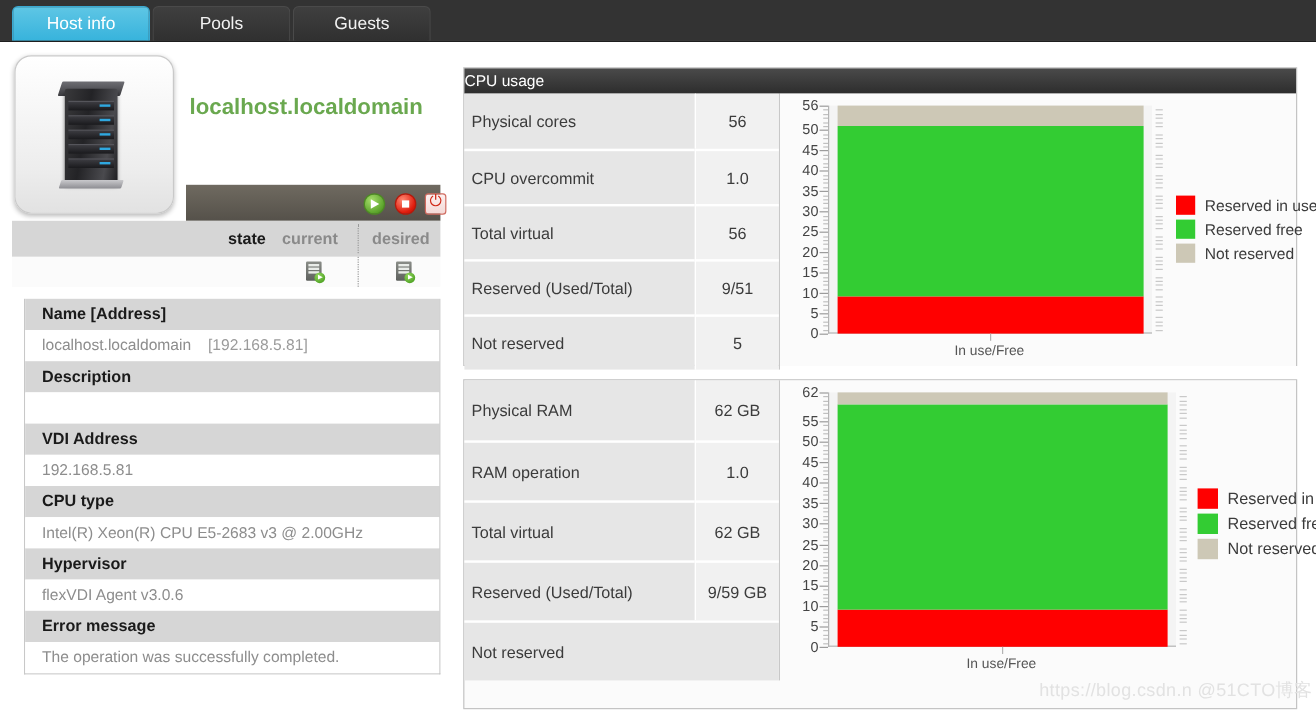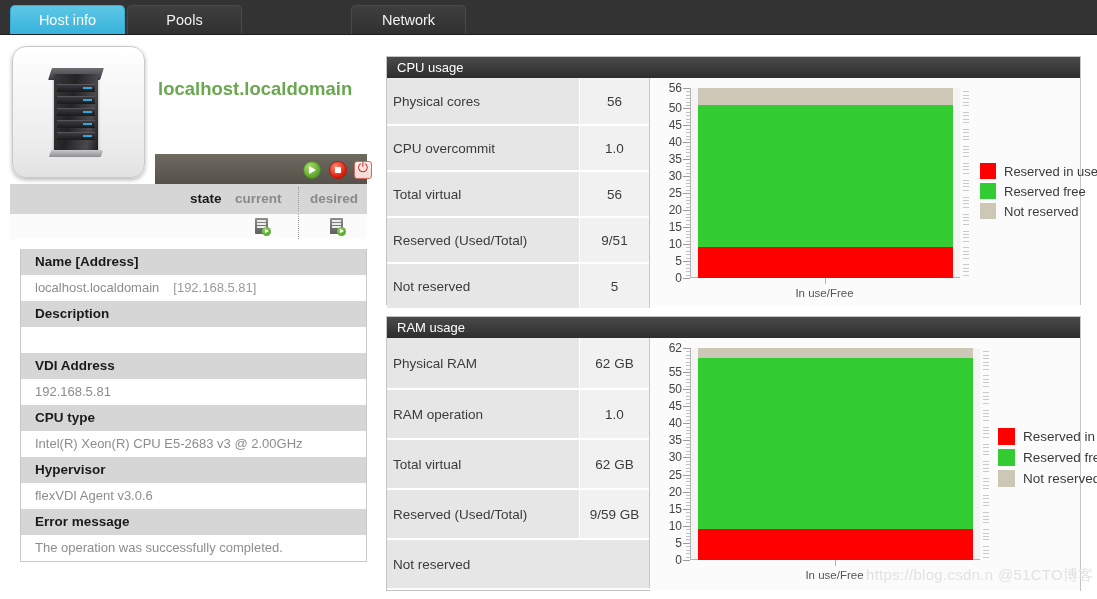--- a/index.html
+++ b/index.html
@@ -272,21 +272,20 @@
     border: 1px solid #c4c4c4;
     box-sizing: border-box;
   }
   #panel-cpu { left: 386px; top: 56px; width: 695px; height: 249px; }
   #panel-ram { left: 386px; top: 316px; width: 695px; height: 275px; }
   .panel-hdr {
     height: 21px; line-height: 21px;
     background: linear-gradient(#4a4a4a, #2d2d2d);
     color: #ffffff;
     font-size: 13px;
-    padding-left: 10px;
     box-sizing: border-box;
   }
   .panel-body { position: relative; }
 
   
   .mtable {
     position: absolute;
     left: 0; top: 0;
     width: 263px;
     border-right: 1px solid #c8c8c8;
@@ -404,21 +403,21 @@
     letter-spacing: 0.3px;
   }
 </style>
 </head>
 <body>
 
 <div id="tabbar">
   <div class="strip"></div>
   <div class="tab active" id="tab0">Host info</div>
   <div class="tab" id="tab1">Pools</div>
-  <div class="tab" id="tab3">Network</div>
+  <div class="tab" id="tab2">Guests</div>
 </div>
 
 <div id="left-panel">
 
   <div id="host-photo">
     <div class="srv">
       <div class="top"></div>
       <div class="body"></div>
       <div class="bay" style="top:20px">
           <i></i>
@@ -647,21 +646,20 @@
           <div class="leg-item">
             <span class="leg-sw" style="background: rgb(205, 200, 182);"></span>
             <span class="leg-tx">Not reserved</span>
           </div>
         </div>
       </div>
   </div>
 </div>
 
 <div class="panel" id="panel-ram">
-  <div class="panel-hdr">RAM usage</div>
   <div class="panel-body" style="height:253px">
 
     <div class="mtable">
       <div class="mrow">
         <div class="k">Physical RAM</div>
         <div class="v">62 GB</div>
       </div>
       <div class="mrow">
         <div class="k">RAM operation</div>
         <div class="v">1.0</div>

